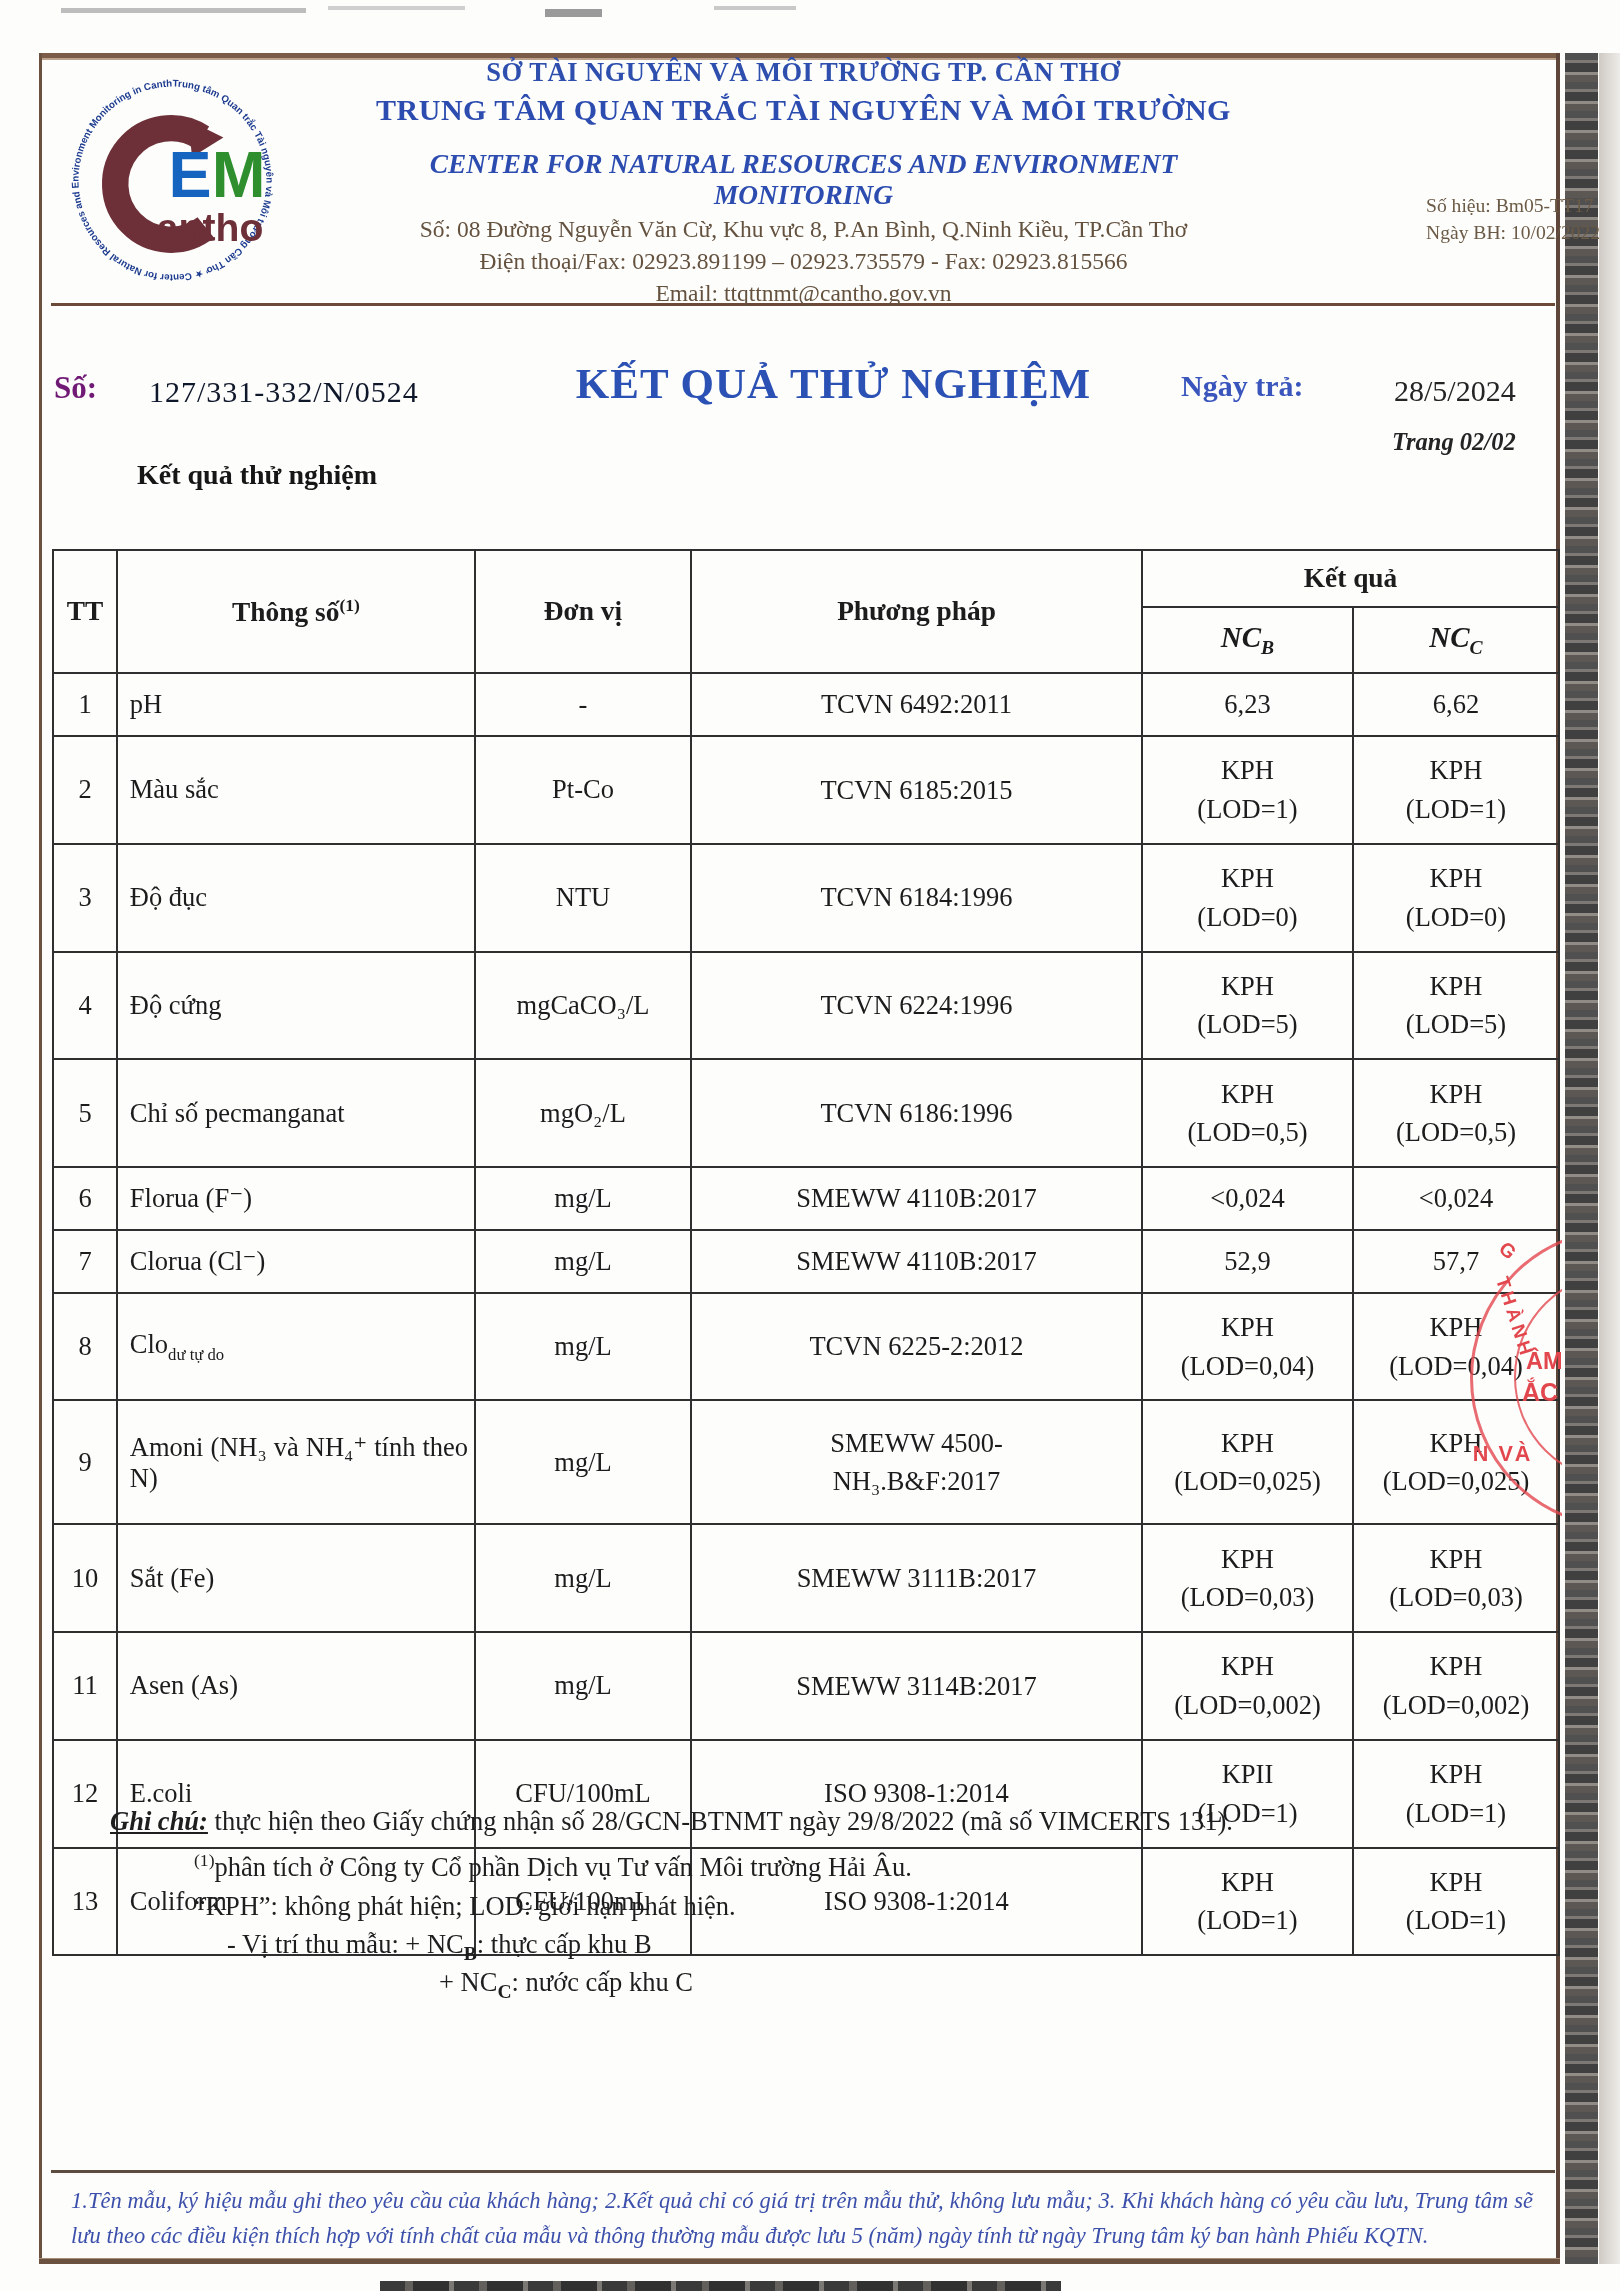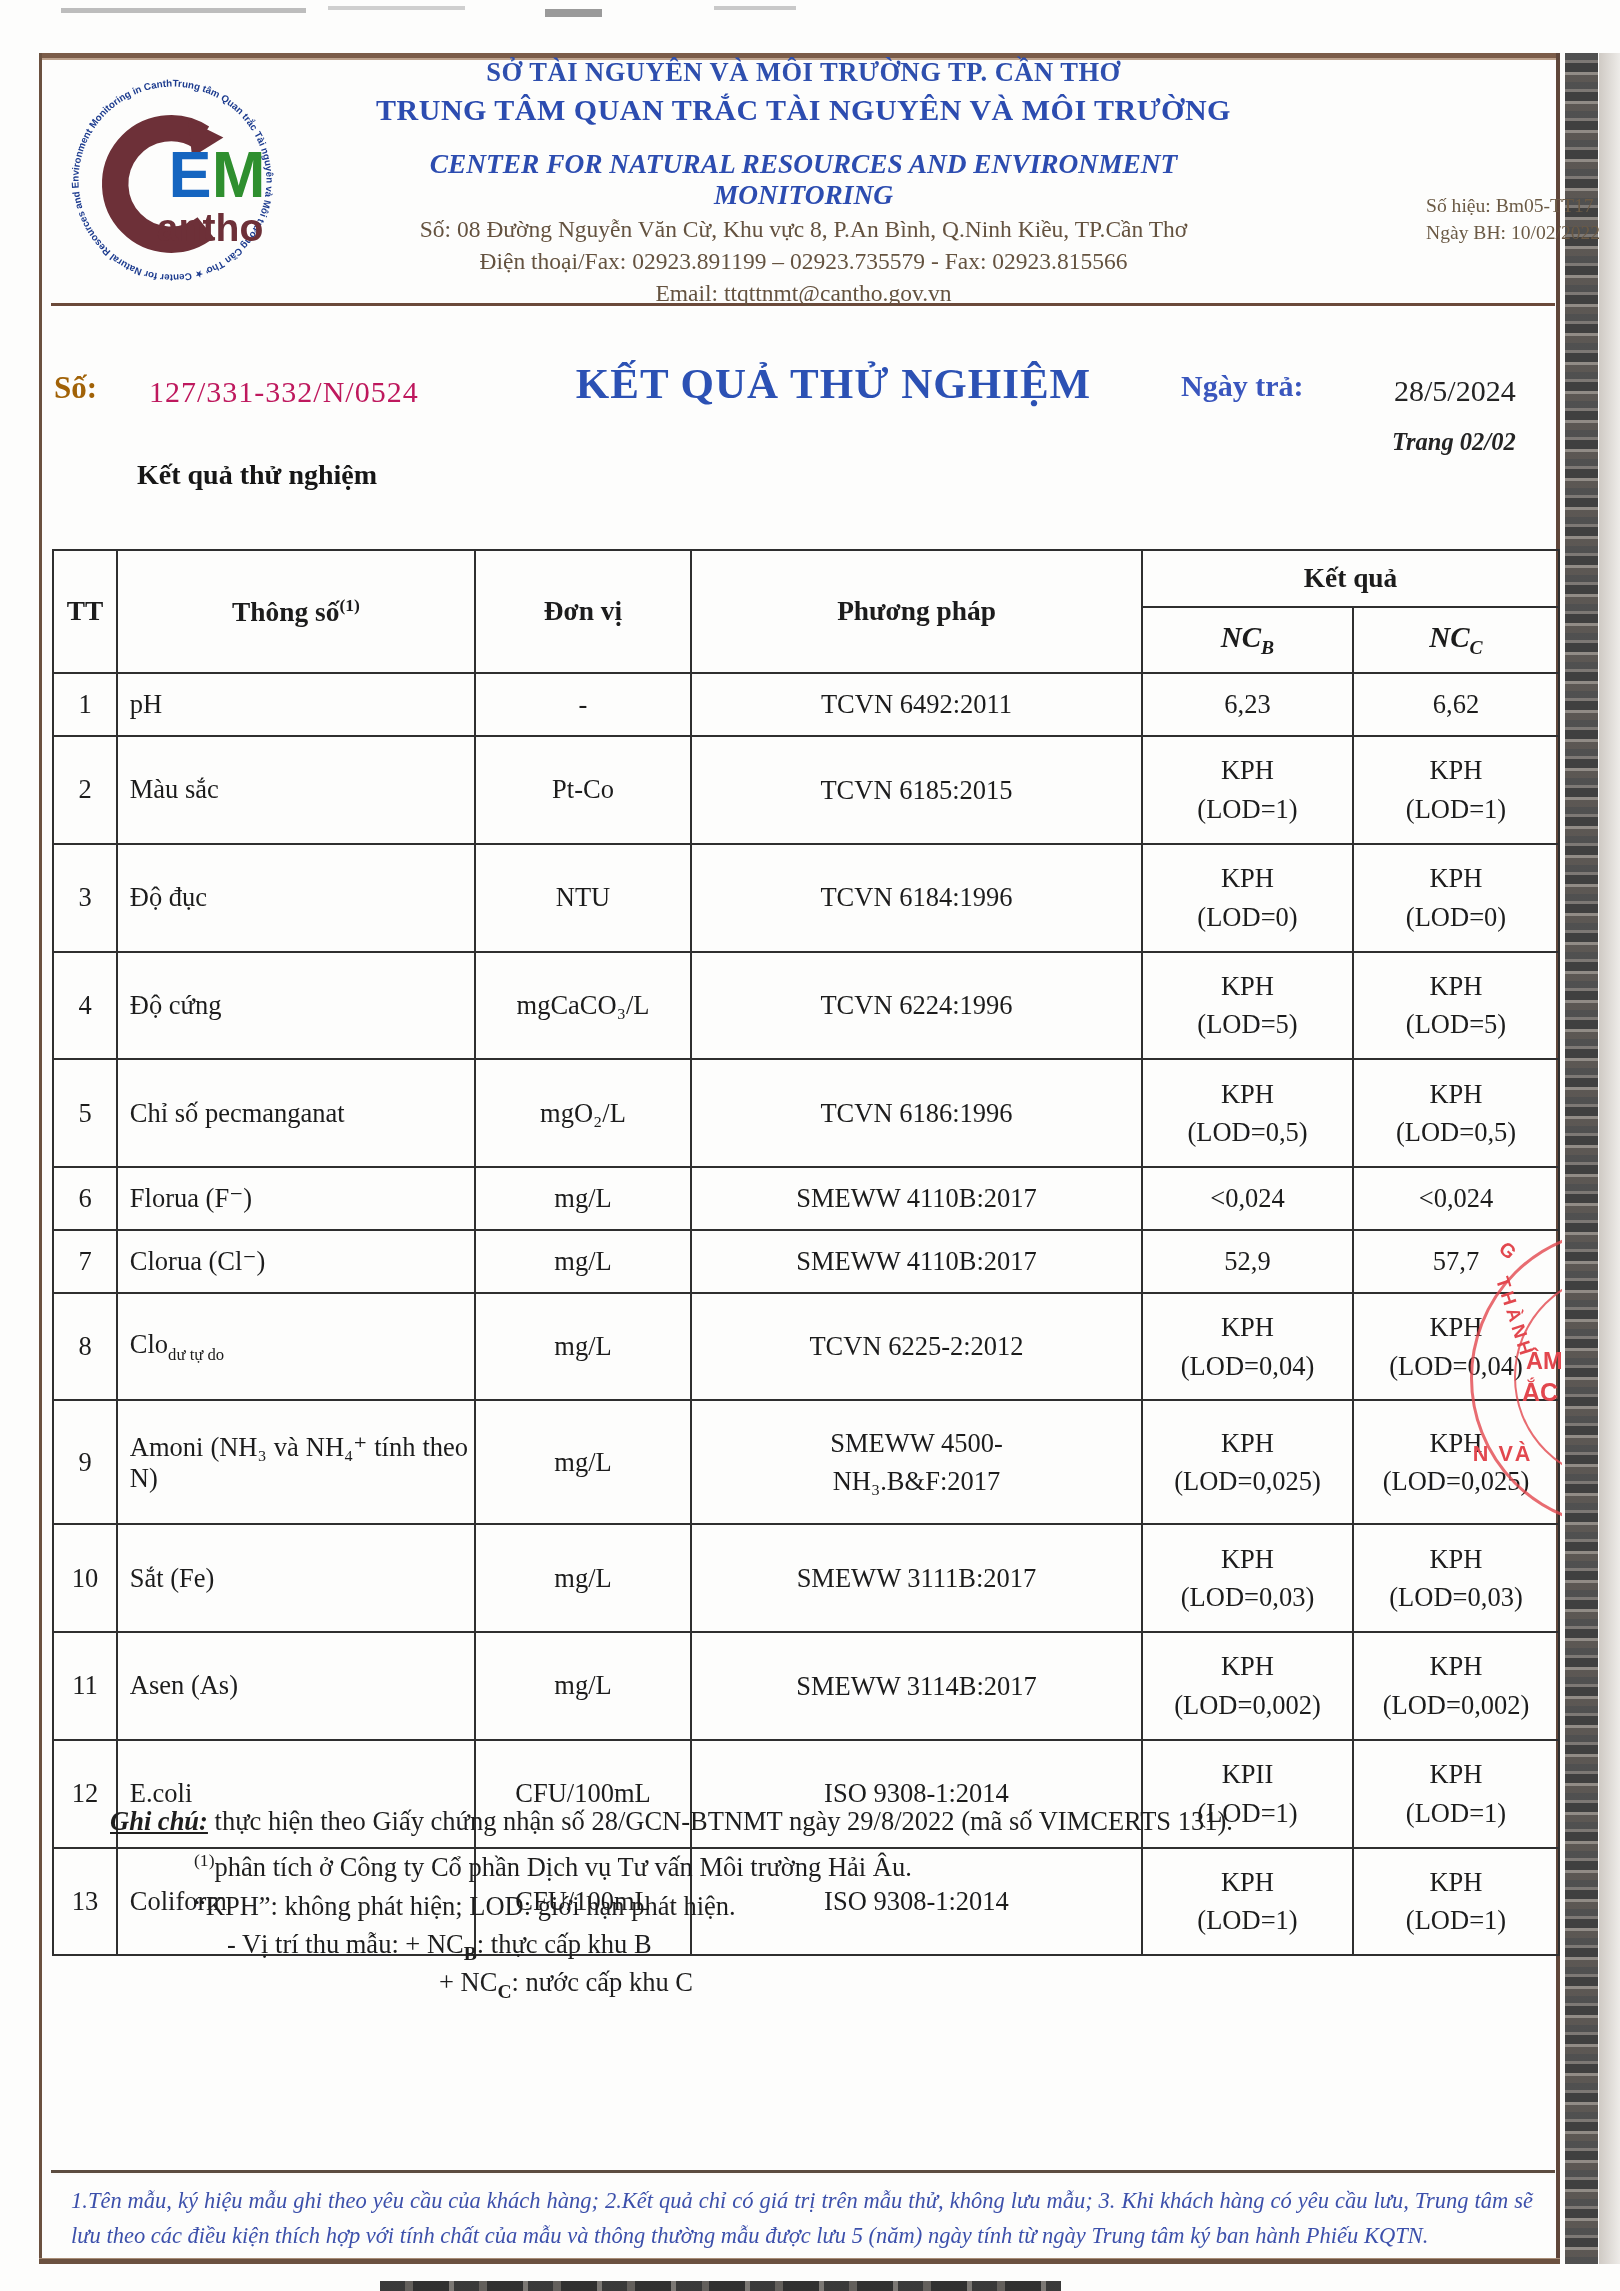--- a/index.html
+++ b/index.html
@@ -39,22 +39,22 @@
 
   
   .org-block{position:absolute;left:338px;top:57px;width:931px;text-align:center;}
   .org1{font-size:26.5px;font-weight:bold;color:#2e4fae;letter-spacing:0.5px;}
   .org2{font-size:30px;font-weight:bold;color:#2c4cb0;margin-top:4.9px;letter-spacing:0.5px;}
   .org3{font-size:27.4px;font-weight:bold;font-style:italic;color:#2c4cb0;margin-top:22px;}
   .org-small{font-size:23.5px;color:#64523f;margin-top:4.9px;}
   .doc-code{position:absolute;left:1426px;top:192px;width:181px;font-size:19.6px;color:#6b5a45;line-height:27.4px;}
 
   
-  .so-label{position:absolute;left:54px;top:370px;font-size:31px;font-weight:bold;color:#a16207;}
-  .so-value{position:absolute;left:149px;top:375px;font-size:30px;color:#be185d;letter-spacing:1px;}
+  .so-label{position:absolute;left:54px;top:370px;font-size:31px;font-weight:bold;color:#701a75;}
+  .so-value{position:absolute;left:149px;top:375px;font-size:30px;color:#0f172a;letter-spacing:1px;}
   .doc-title{position:absolute;left:510px;top:359px;width:647px;text-align:center;font-size:43px;font-weight:bold;color:#2c51b4;letter-spacing:1px;}
   .ngaytra-label{position:absolute;left:1181px;top:369px;font-size:30px;font-weight:bold;color:#3a56bd;}
   .ngaytra-value{position:absolute;left:1394px;top:374px;font-size:30px;color:#242424;}
   .page-label{position:absolute;left:1392px;top:428px;font-size:24.5px;font-weight:bold;font-style:italic;color:#242424;}
   .section-title{position:absolute;left:137px;top:459px;font-size:28px;font-weight:bold;color:#161616;}
 
   
   table.results{
     position:absolute;left:52px;top:549px;width:1505px;
     border-collapse:collapse;table-layout:fixed;

